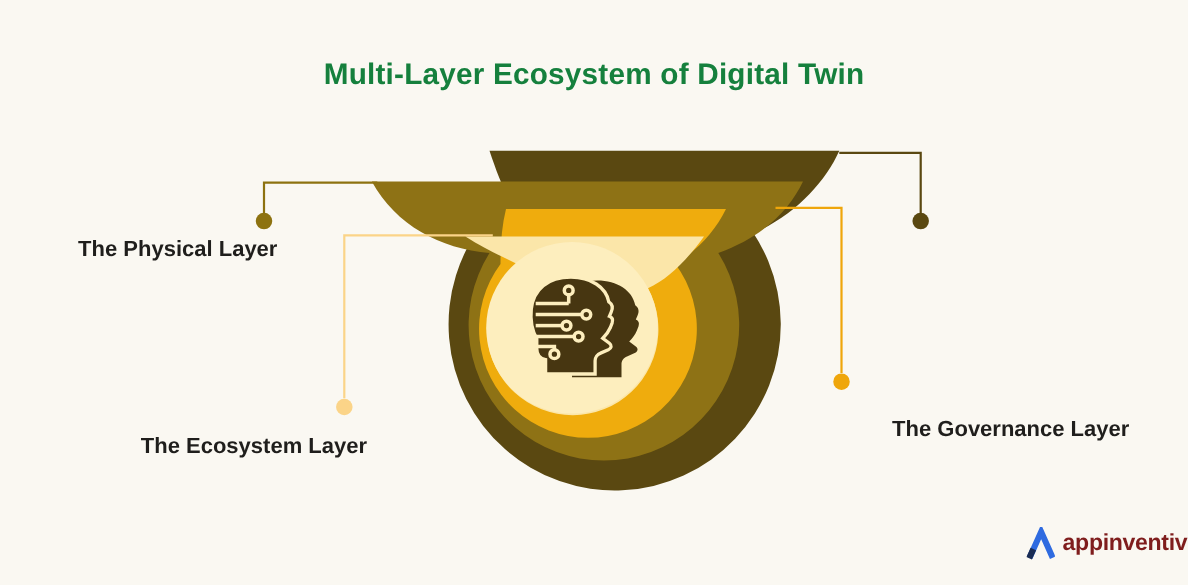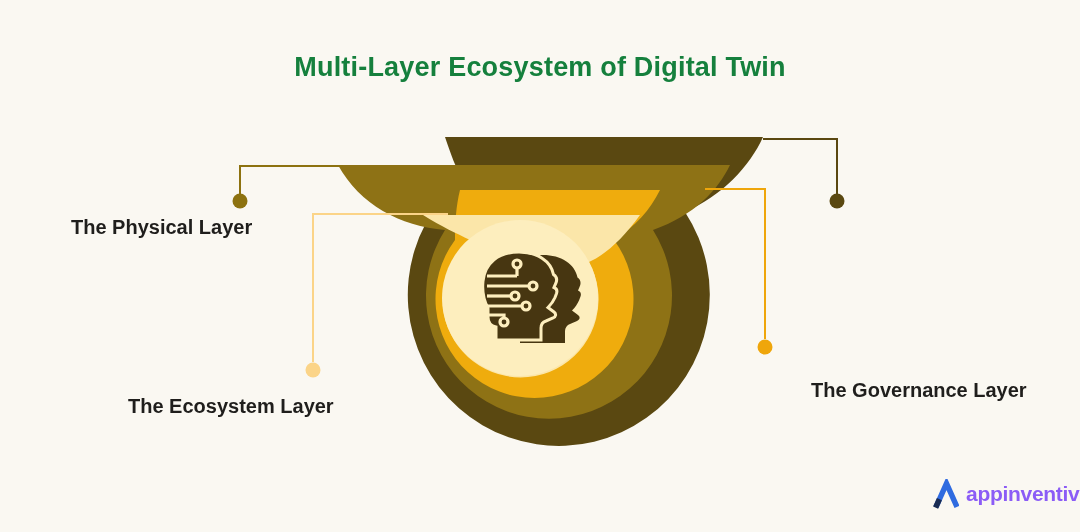--- a/index.html
+++ b/index.html
@@ -27,21 +27,21 @@
   .label-physical    { left: 71px;  top: 216px; }
   .label-analytical  { left: 128px; top: 395px; }
   .label-connectivity{ left: 834px; top: 226px; }
   .label-governance  { left: 791px; top: 379px; margin-left: 20px; }
   .logo {
     position: absolute; left: 933px; top: 478px;
     display: flex; align-items: center; gap: 7px;
     height: 32px;
   }
   .logo-text {
-    font-size: 21px; font-weight: 600; color: #8b5cf6;
+    font-size: 21px; font-weight: 600; color: #7f1d1d;
     letter-spacing: -0.3px;
   }
 </style>
 </head>
 <body>
 
 <div class="stage">
 
   <svg class="layers-svg" width="1080" height="532" viewBox="0 0 1080 532">
 

